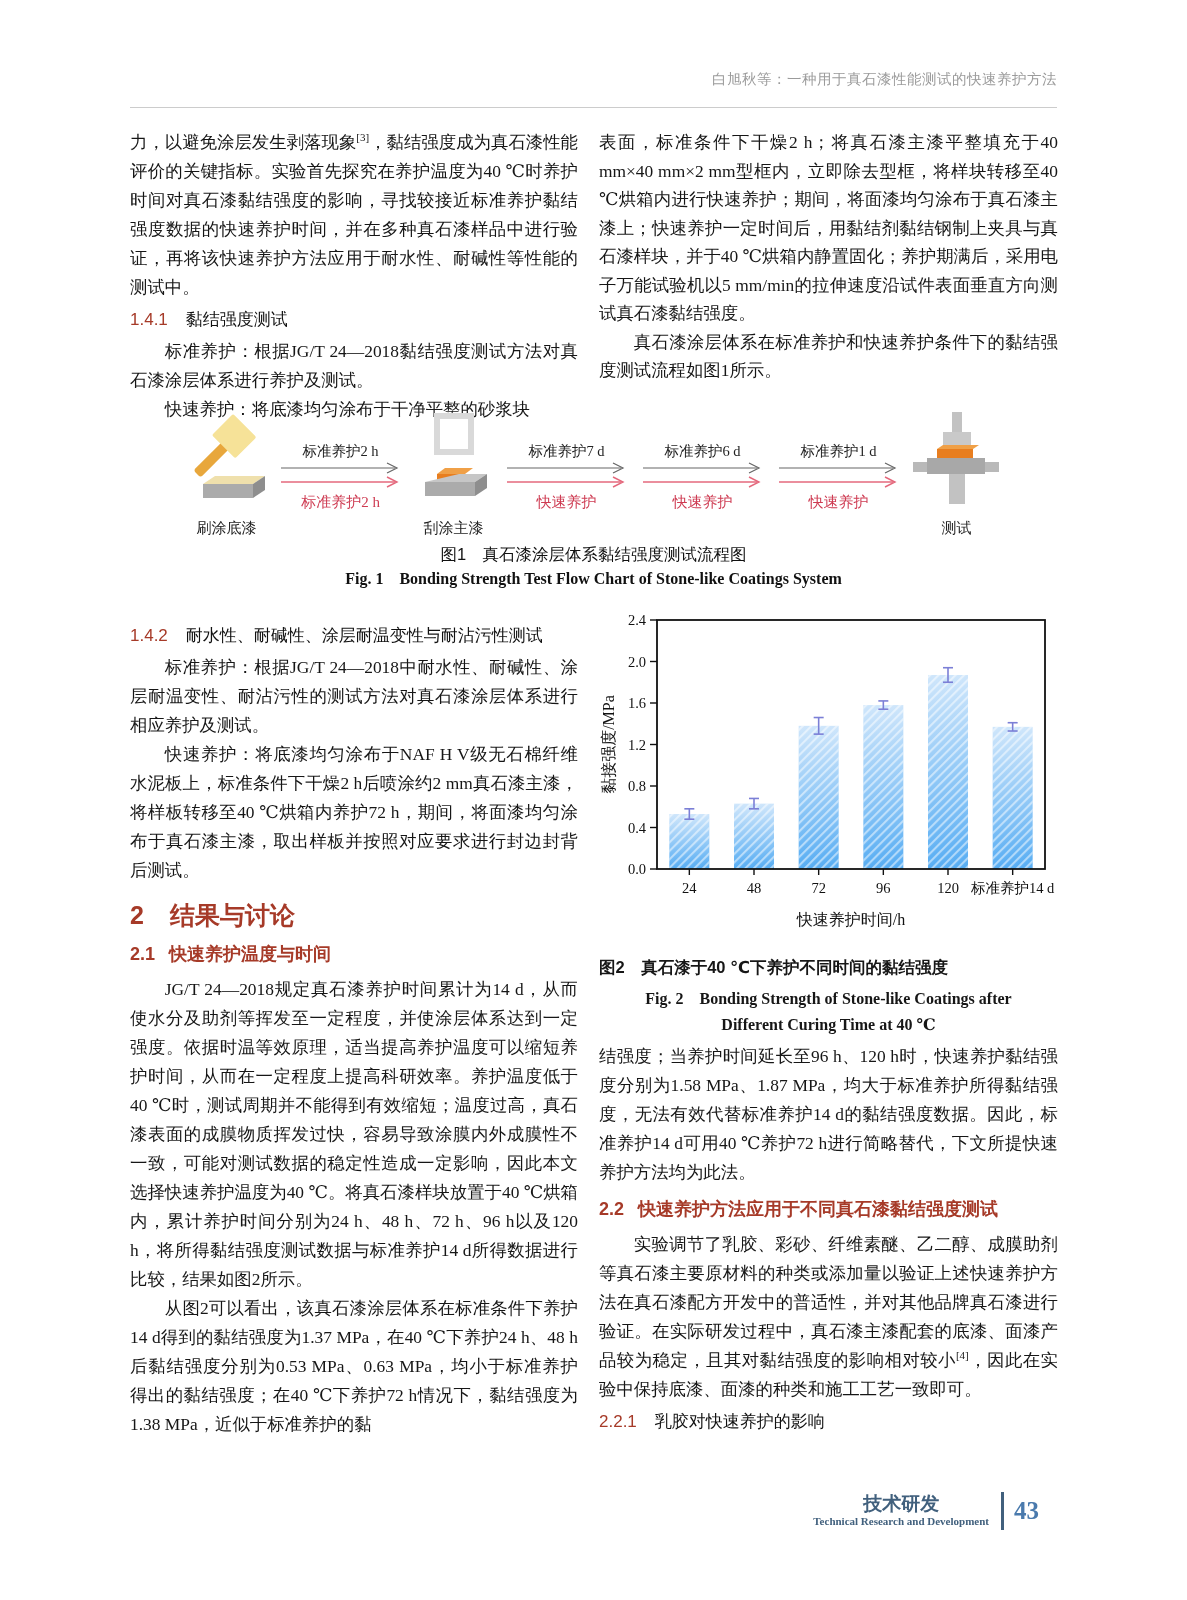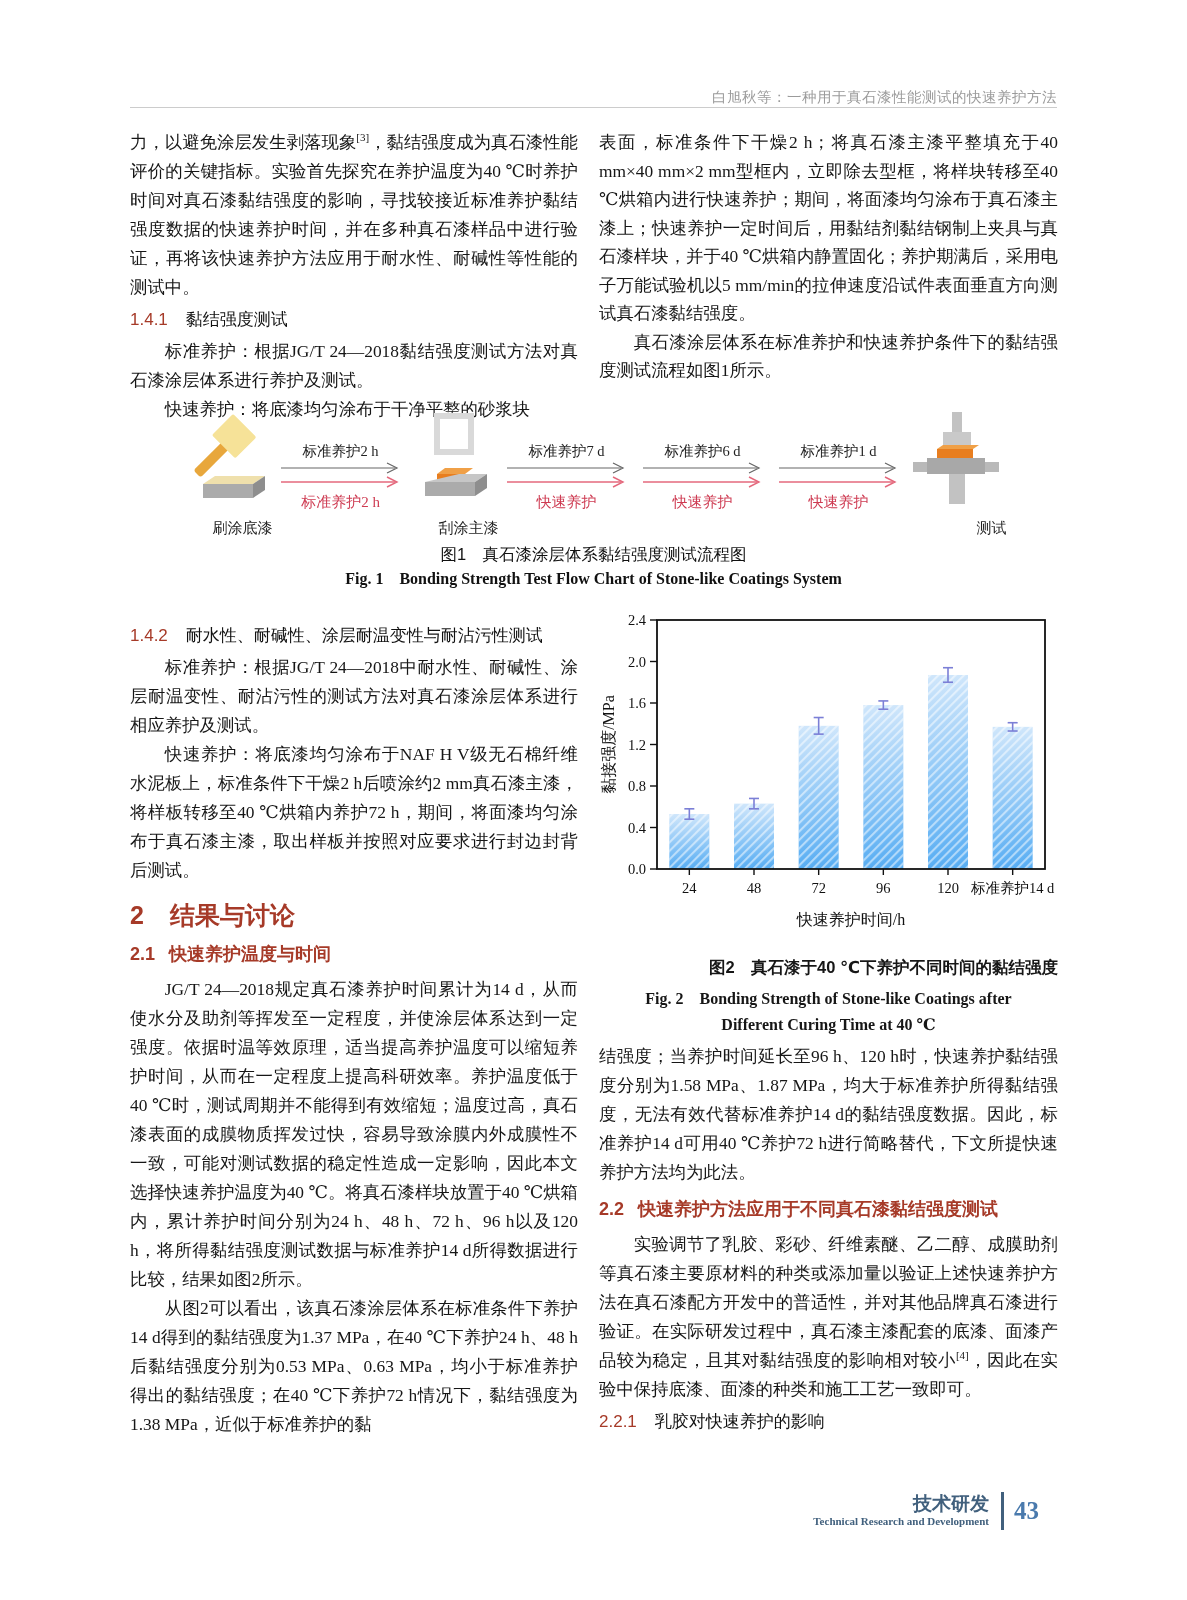--- a/index.html
+++ b/index.html
@@ -1,21 +1,21 @@
 <!DOCTYPE html>
 <html><head>
 <meta charset="utf-8">
 <style>
   html,body{margin:0;padding:0;}
   body{
     width:1187px;height:1600px;position:relative;background:#ffffff;
     font-family:"Liberation Serif","DejaVu Serif",serif;color:#161616;
   }
   
-  .runhead{position:absolute;left:130px;top:88px;width:927px;text-align:right;
+  .runhead{position:absolute;left:130px;top:70px;width:927px;text-align:right;
     font-family:"Liberation Sans","DejaVu Sans",sans-serif;
     font-size:14.5px;color:#9b9b9b;letter-spacing:.5px;}
   .runrule{position:absolute;left:130px;top:107px;width:927px;height:1px;background:#cccccc;}
   
   .col{position:absolute;font-size:17.4px;line-height:29px;text-align:justify;}
   .col p{margin:0;text-indent:2em;}
   .col p.noind{text-indent:0;}
   sup{font-size:11px;line-height:0;}
   
   .hnum{color:#a63a28;}
@@ -24,38 +24,38 @@
   .h3line .hnum{margin-right:18px;}
   .h2big{font-family:"Liberation Sans","DejaVu Sans",sans-serif;font-size:25px;
     font-weight:bold;color:#a63a28;margin:16px 0 10px;text-indent:0;}
   .h2big .hnum{margin-right:26px;}
   .h3red{font-family:"Liberation Sans","DejaVu Sans",sans-serif;font-size:18px;
     font-weight:bold;color:#a63a28;margin:8px 0 6px;text-indent:0;}
   .h3red .hnum{margin-right:14px;}
   
   .fig1{position:absolute;left:130px;top:416px;width:927px;}
   .fig1-row{display:flex;justify-content:center;align-items:flex-start;}
-  .f1-step{text-align:right;}
+  .f1-step{text-align:center;}
   .f1-iconzone{height:96px;display:flex;align-items:flex-end;justify-content:center;}
   .f1-label{font-size:15px;margin-top:7px;color:#222;}
   .f1-arrow{width:132px;margin:26px 2px 0 2px;text-align:center;}
   .f1-arrow .alab-top{font-size:14.5px;color:#222;}
   .f1-arrow .alab-bot{font-size:15px;color:#ce3b52;}
   .capcn{position:absolute;left:130px;top:544px;width:927px;text-align:center;
     font-family:"Liberation Sans","DejaVu Sans",sans-serif;font-weight:normal;font-size:16.5px;color:#111;}
   .capen{position:absolute;left:130px;top:569px;width:927px;text-align:center;
     font-weight:bold;font-size:16px;color:#111;}
   .f2cap-cn{font-family:"Liberation Sans","DejaVu Sans",sans-serif;font-weight:bold;
-    font-size:16.5px;margin:2px 0 4px;text-indent:0;text-align:right;}
+    font-size:16.5px;margin:2px 0 4px;text-indent:0;text-align:left;}
   .f2cap-en{font-weight:bold;font-size:16px;margin:0;line-height:26px;text-indent:0;text-align:center;}
   
   .footer{position:absolute;right:148px;top:1492px;display:flex;align-items:center;}
   .footer .ftxt{text-align:right;color:#41607d;}
   .footer .fcn{font-family:"Liberation Sans","DejaVu Sans",sans-serif;font-weight:bold;
-    font-size:19px;line-height:20px;}
+    font-size:19px;line-height:20px;text-align:center;}
   .footer .fen{font-size:11px;font-weight:bold;line-height:15px;}
   .fsep{width:3px;height:38px;background:#41607d;margin:0 10px 0 12px;}
   .fpage{font-size:25px;color:#4a7aad;font-weight:bold;}
   .chartbox{width:458px;height:345px;text-indent:0;}
 </style>
 </head>
 <body>
 
 <div class="runhead">白旭秋等：一种用于真石漆性能测试的快速养护方法</div>
 <div class="runrule"></div>

